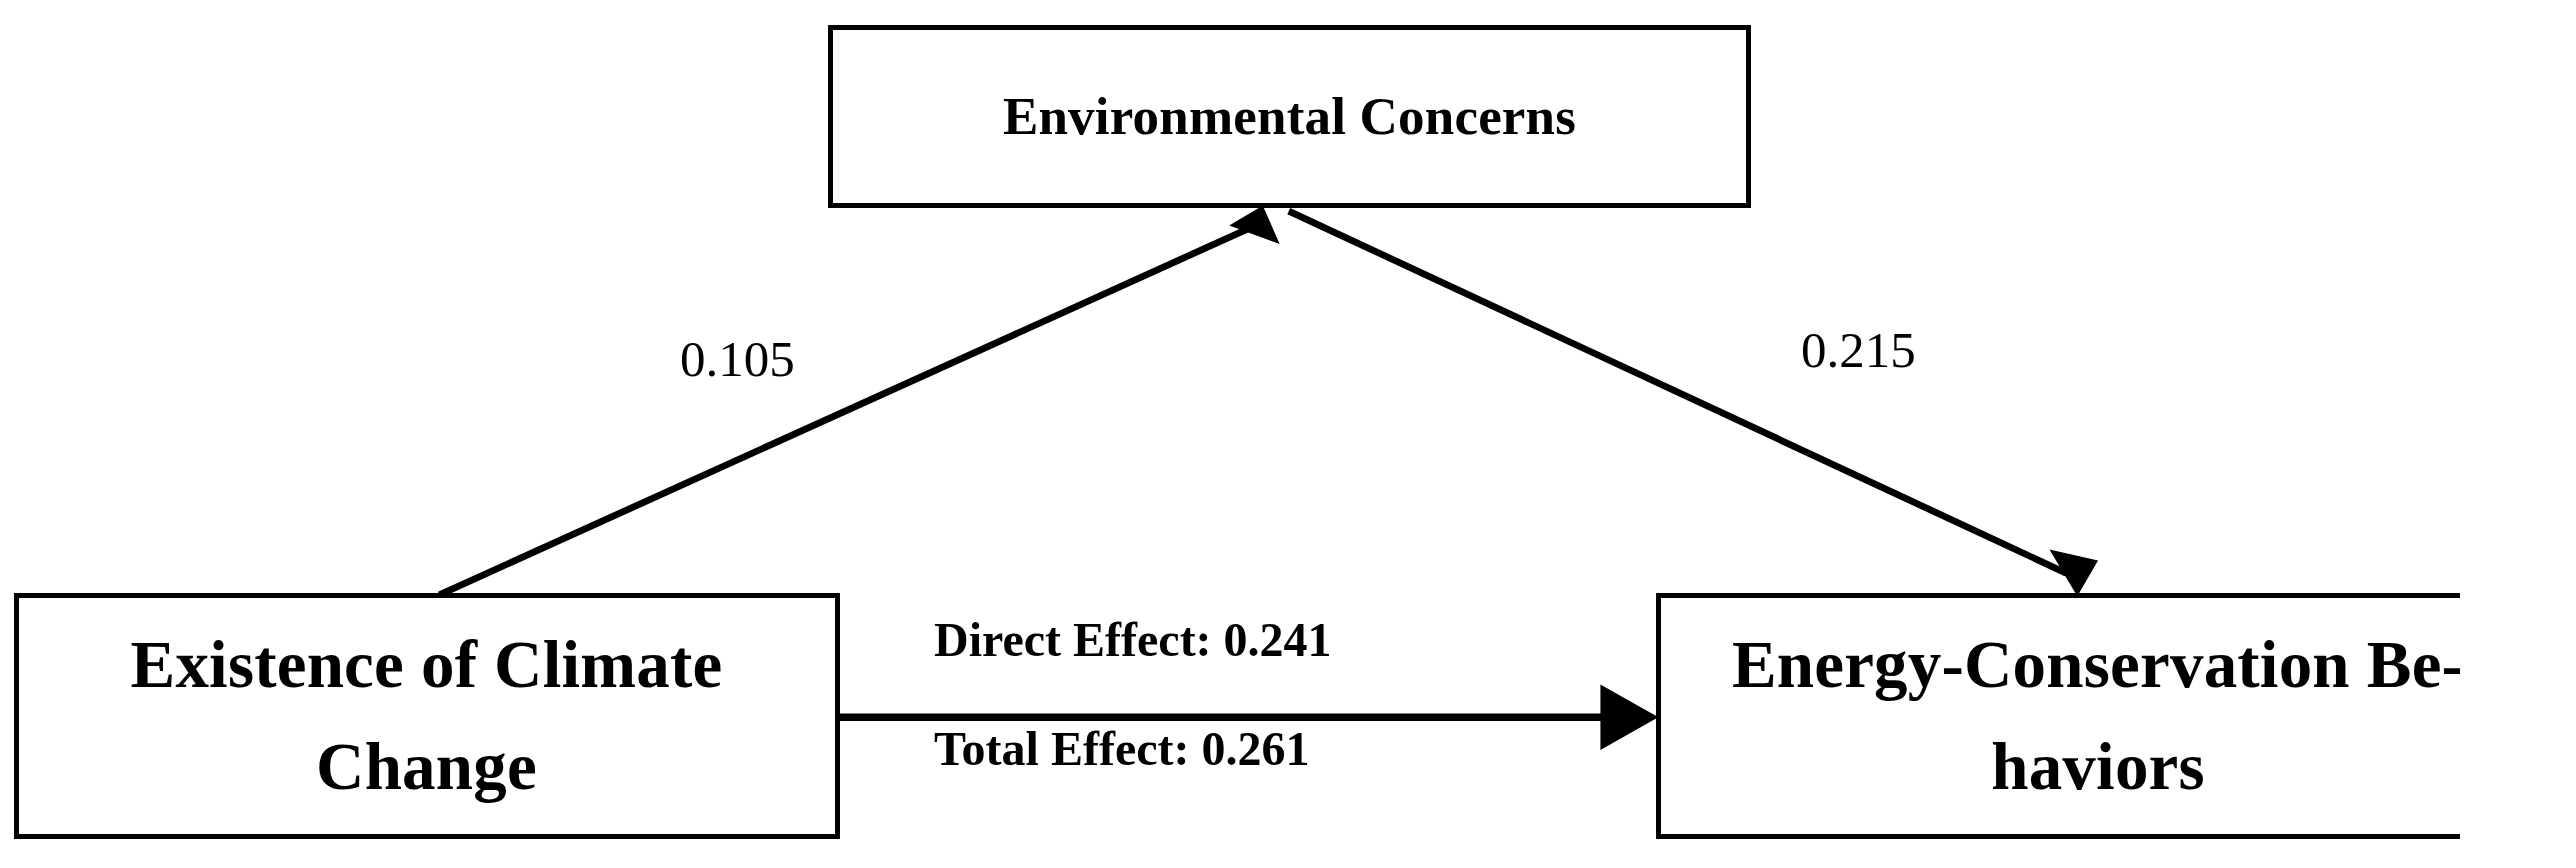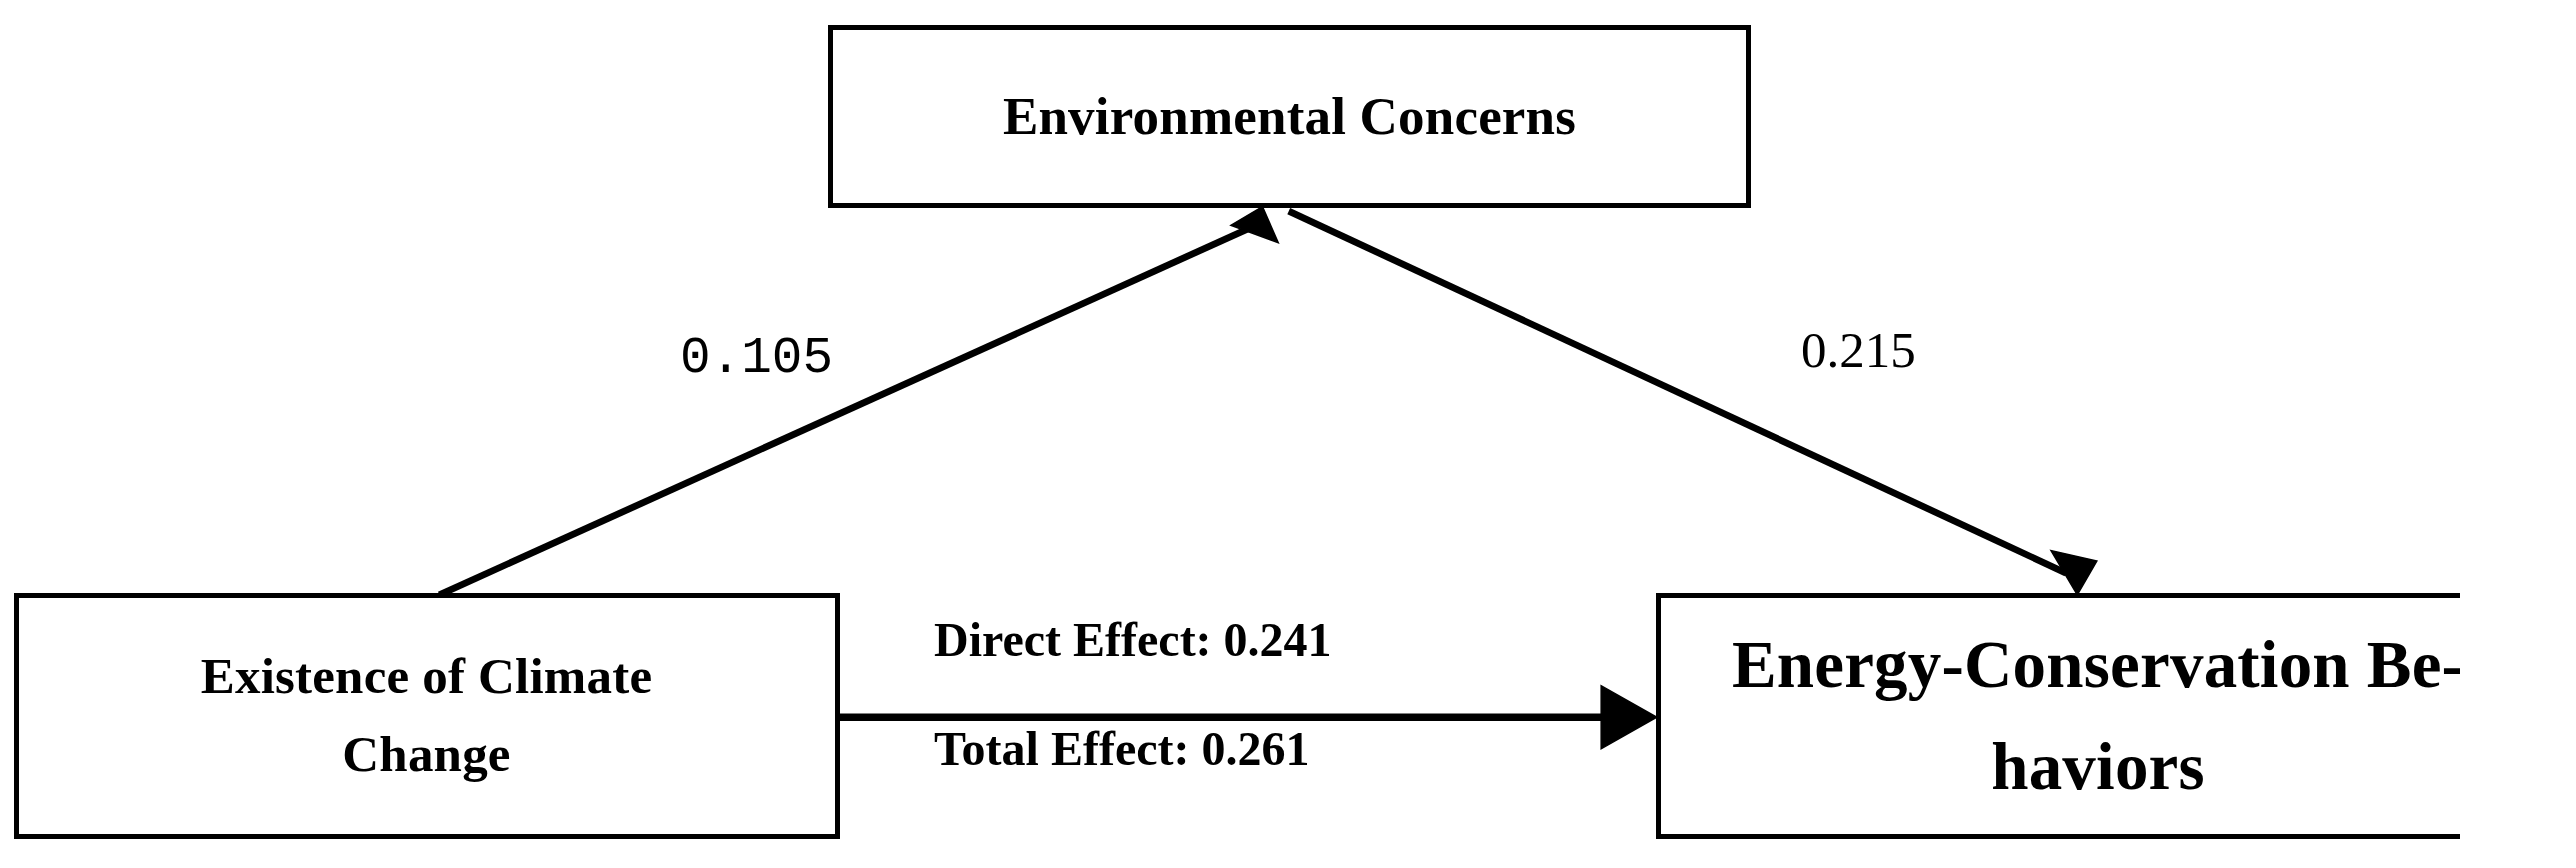--- a/index.html
+++ b/index.html
@@ -43,21 +43,21 @@
     height: 183px;
   }
   #box-mediator .node-label { font-size: 53px; }
 
   #box-predictor {
     left: 13.5px;
     top: 593px;
     width: 826px;
     height: 246px;
   }
-  #box-predictor .node-label { font-size: 51px; }
+  #box-predictor .node-label { font-size: 67px; }
 
   #box-outcome {
     left: 1656px;
     top: 593px;
     width: 884px;
     height: 246px;
   }
   #box-outcome .node-label { font-size: 67px; }
 
   
@@ -83,21 +83,20 @@
     font-weight: normal;
   }
   .effect {
     font-size: 48px;
     font-weight: bold;
   }
 
   #label-a-path {
     left: 680px;
     top: 330px;
-    font-family: Liberation Mono, monospace;
   }
   #label-b-path {
     left: 1801px;
     top: 321px;
   }
   #label-direct-effect {
     left: 934px;
     top: 612px;
   }
   #label-total-effect {

